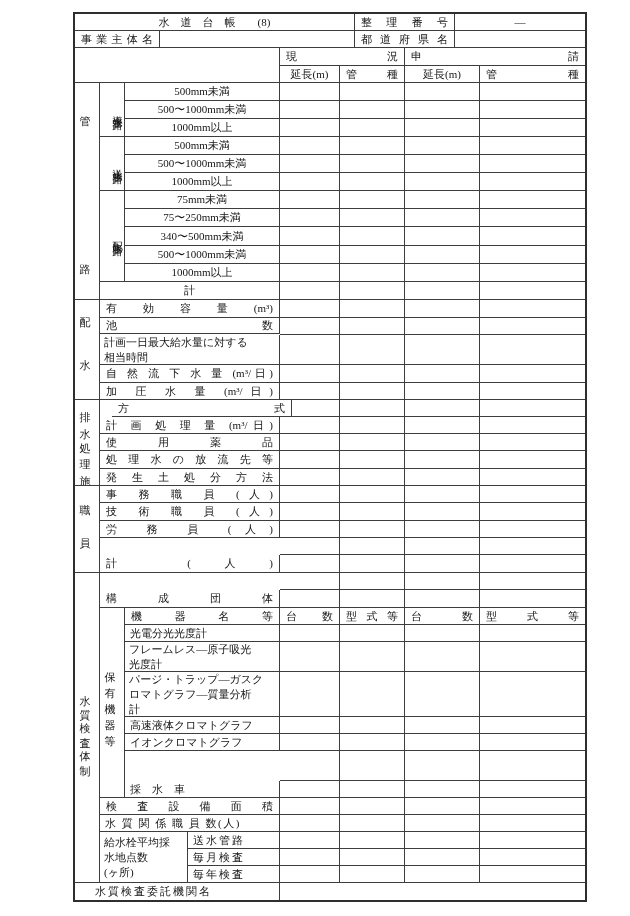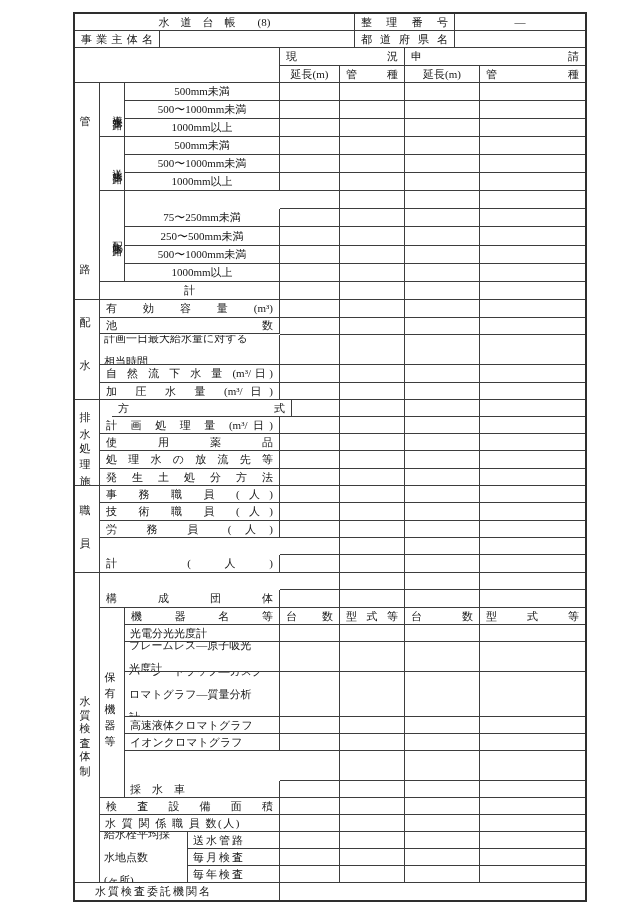--- a/index.html
+++ b/index.html
@@ -10,21 +10,21 @@
   .cell{position:absolute;box-sizing:border-box;border-right:1px solid #3d3d3d;
         border-bottom:1px solid #3d3d3d;font-size:11px;overflow:hidden}
   .nr{border-right:none}
   .nb{border-bottom:none}
   .jt{text-align:justify;text-align-last:justify;padding:0 6px}
   .ct{text-align:center}
   .lf{padding:0 5px}
   .l17{line-height:16px}
   .l18{line-height:17px}
   .l19{line-height:18px}
-  .ml{white-space:pre-line;line-height:23px;display:flex;flex-direction:column;
+  .ml{white-space:pre-line;line-height:15px;display:flex;flex-direction:column;
       justify-content:center;padding:0 4px}
   .vj{writing-mode:vertical-rl;text-align:justify;text-align-last:justify}
   .vc{writing-mode:vertical-rl;text-align:center}
   .ls14{letter-spacing:14px}
   .ls16{letter-spacing:16px}
   .sm{font-size:10.5px;letter-spacing:1.5px}
   .drow{position:absolute;left:0;width:510px}
   .dc{position:absolute;top:0;height:100%;box-sizing:border-box;display:block;
       border-right:1px solid #3d3d3d;border-bottom:1px solid #3d3d3d}
   .d1{left:205px;width:60px}
@@ -55,22 +55,23 @@
   <div class="cell vj" style="left:0;top:69px;width:25px;height:217px;padding:24px 7px 44px 0">管 路</div>
   <div class="cell vc sm" style="left:25px;top:69px;width:25px;height:54px">導水管路</div>
   <div class="cell ct l18" style="left:50px;top:69px;width:155px;height:18px">500mm未満</div>
   <div class="cell ct l18" style="left:50px;top:87px;width:155px;height:18px">500〜1000mm未満</div>
   <div class="cell ct l18" style="left:50px;top:105px;width:155px;height:18px">1000mm以上</div>
   <div class="cell vc sm" style="left:25px;top:123px;width:25px;height:54px">送水管路</div>
   <div class="cell ct l18" style="left:50px;top:123px;width:155px;height:18px">500mm未満</div>
   <div class="cell ct l18" style="left:50px;top:141px;width:155px;height:18px">500〜1000mm未満</div>
   <div class="cell ct l18" style="left:50px;top:159px;width:155px;height:18px">1000mm以上</div>
   <div class="cell vc sm" style="left:25px;top:177px;width:25px;height:91px">配水管路</div>
+  <div class="cell ct l18" style="left:50px;top:177px;width:155px;height:18px">75mm未満</div>
   <div class="cell ct l18" style="left:50px;top:195px;width:155px;height:18px">75〜250mm未満</div>
-  <div class="cell ct l19" style="left:50px;top:213px;width:155px;height:19px">250〜500mm未満</div>
+  <div class="cell ct l19" style="left:50px;top:213px;width:155px;height:19px">340〜500mm未満</div>
   <div class="cell ct l18" style="left:50px;top:232px;width:155px;height:18px">500〜1000mm未満</div>
   <div class="cell ct l18" style="left:50px;top:250px;width:155px;height:18px">1000mm以上</div>
   <div class="cell ct l18" style="left:25px;top:268px;width:180px;height:18px">計</div>
 
   <div class="drow" style="top:69px;height:18px">
       <i class="dc d1"></i>
       <i class="dc d2"></i>
       <i class="dc d3"></i>
       <i class="dc d4"></i>
     </div>

